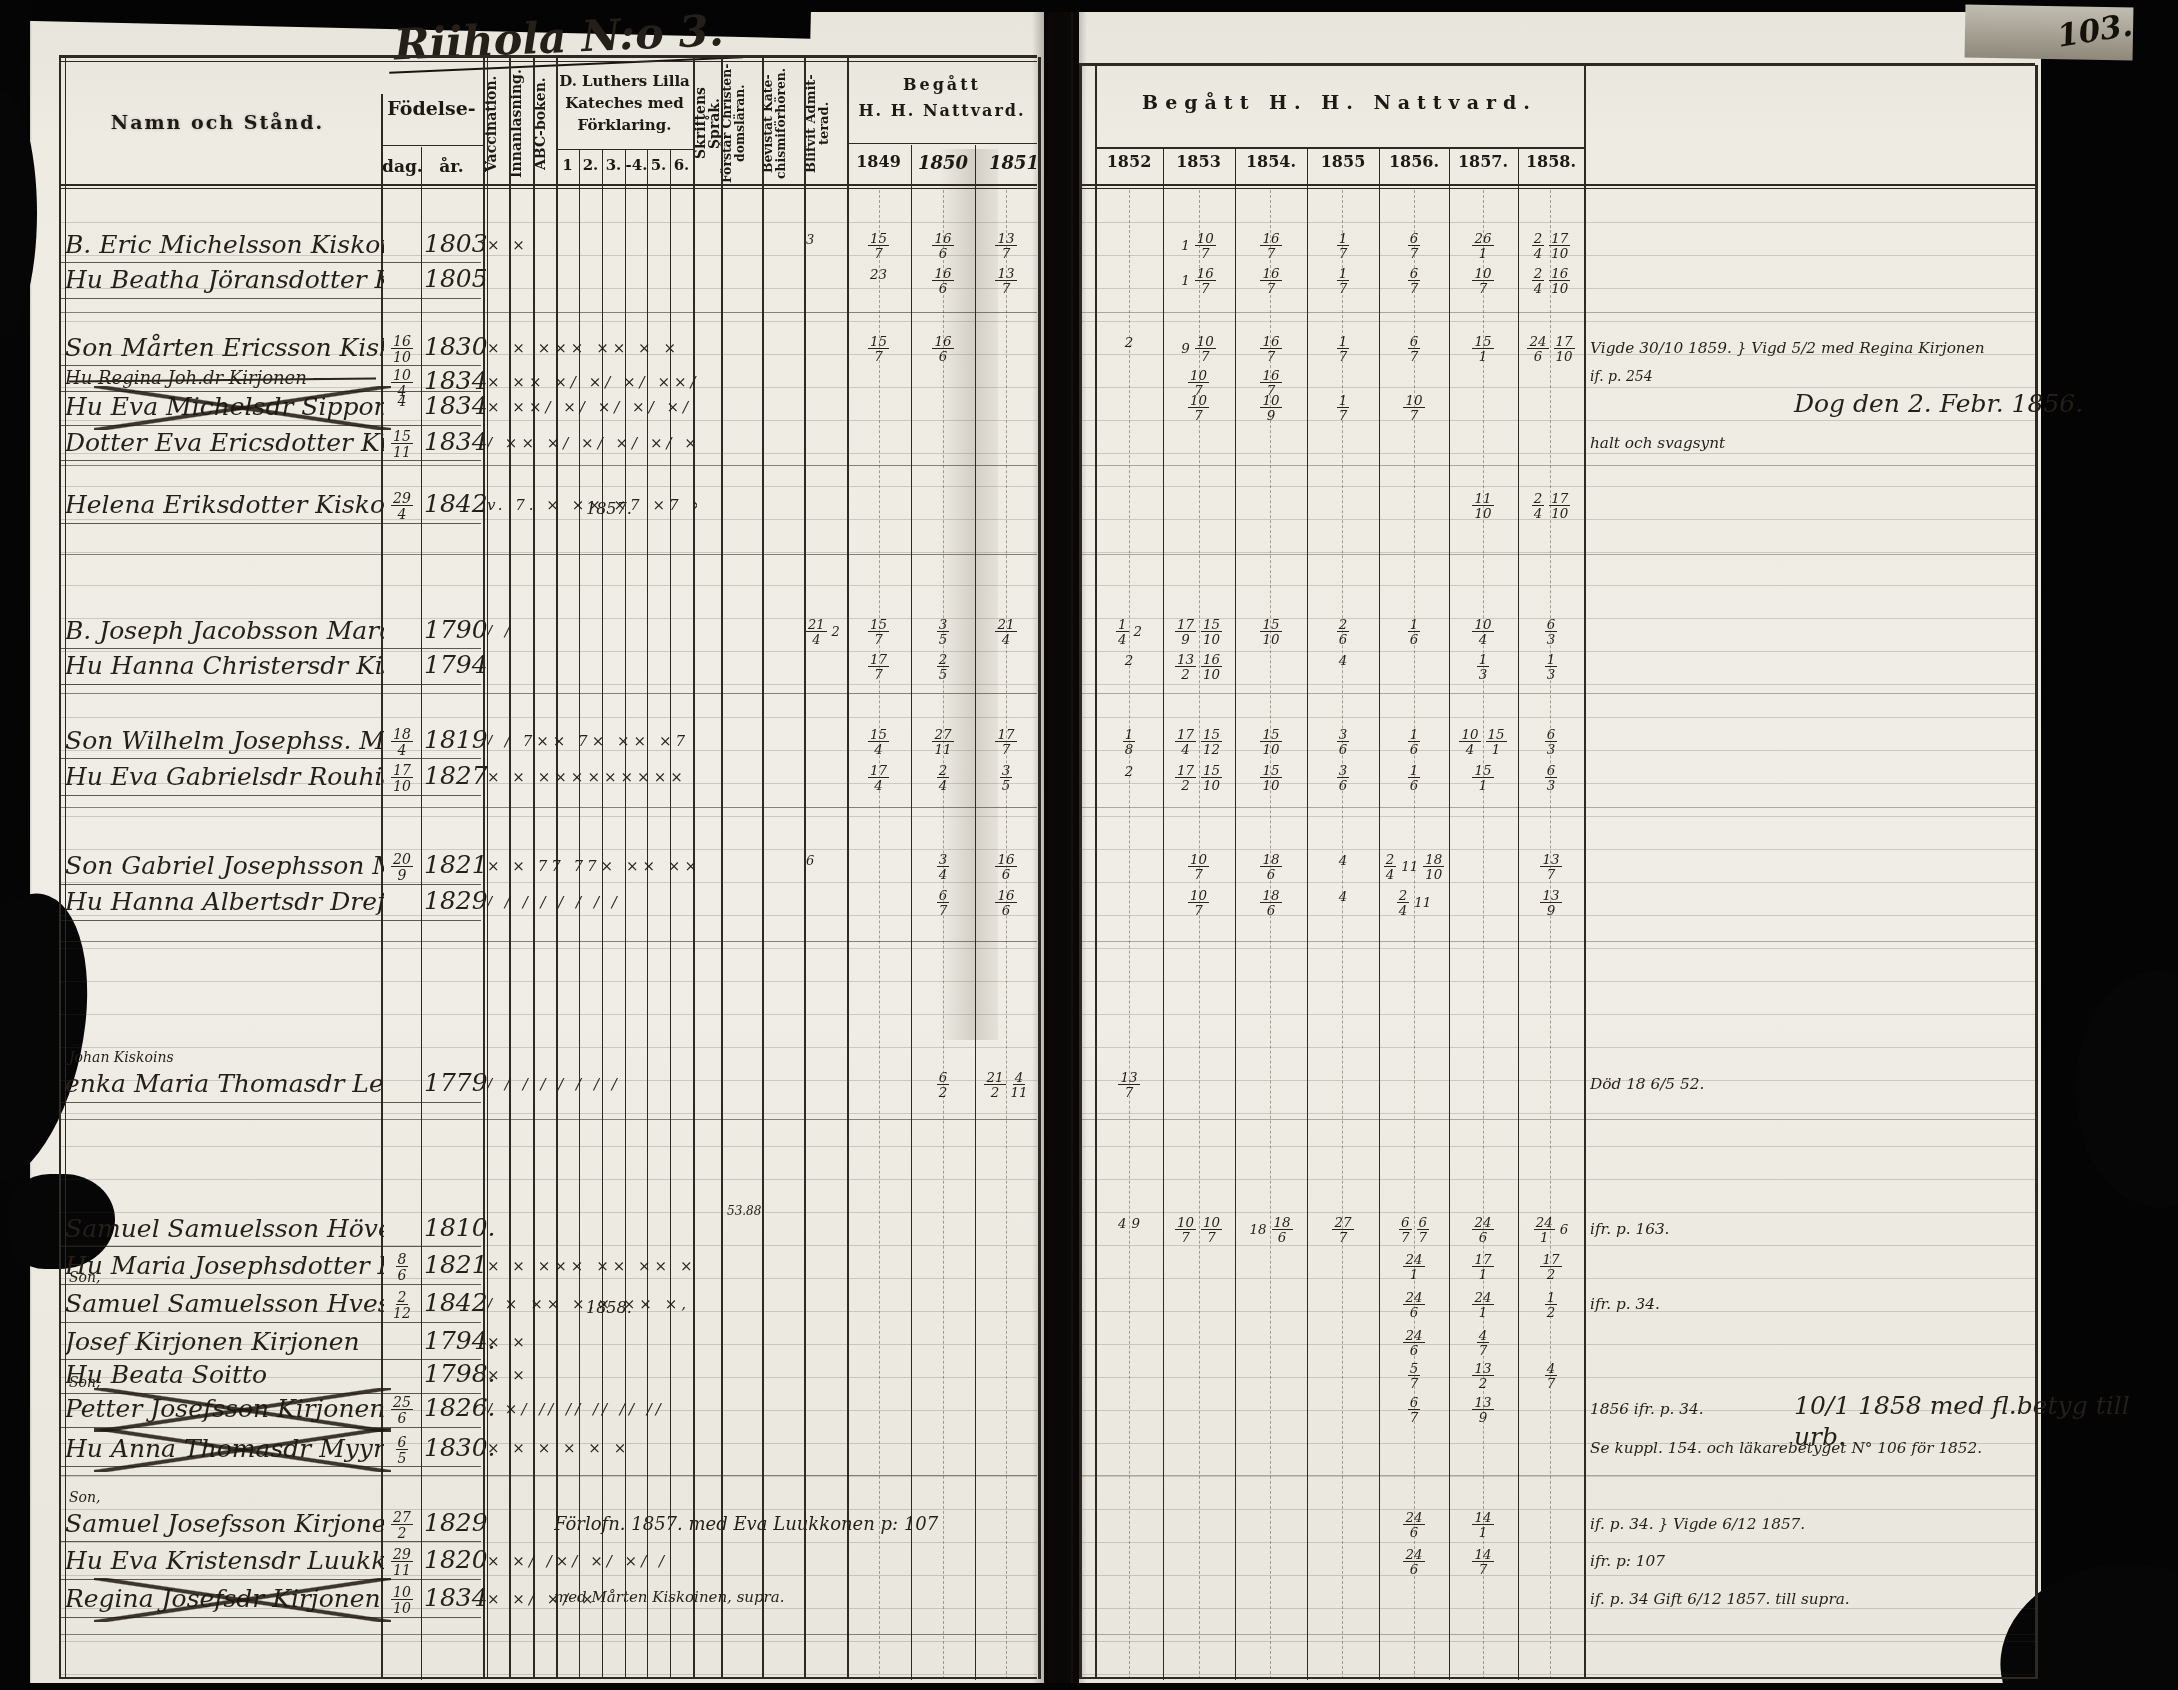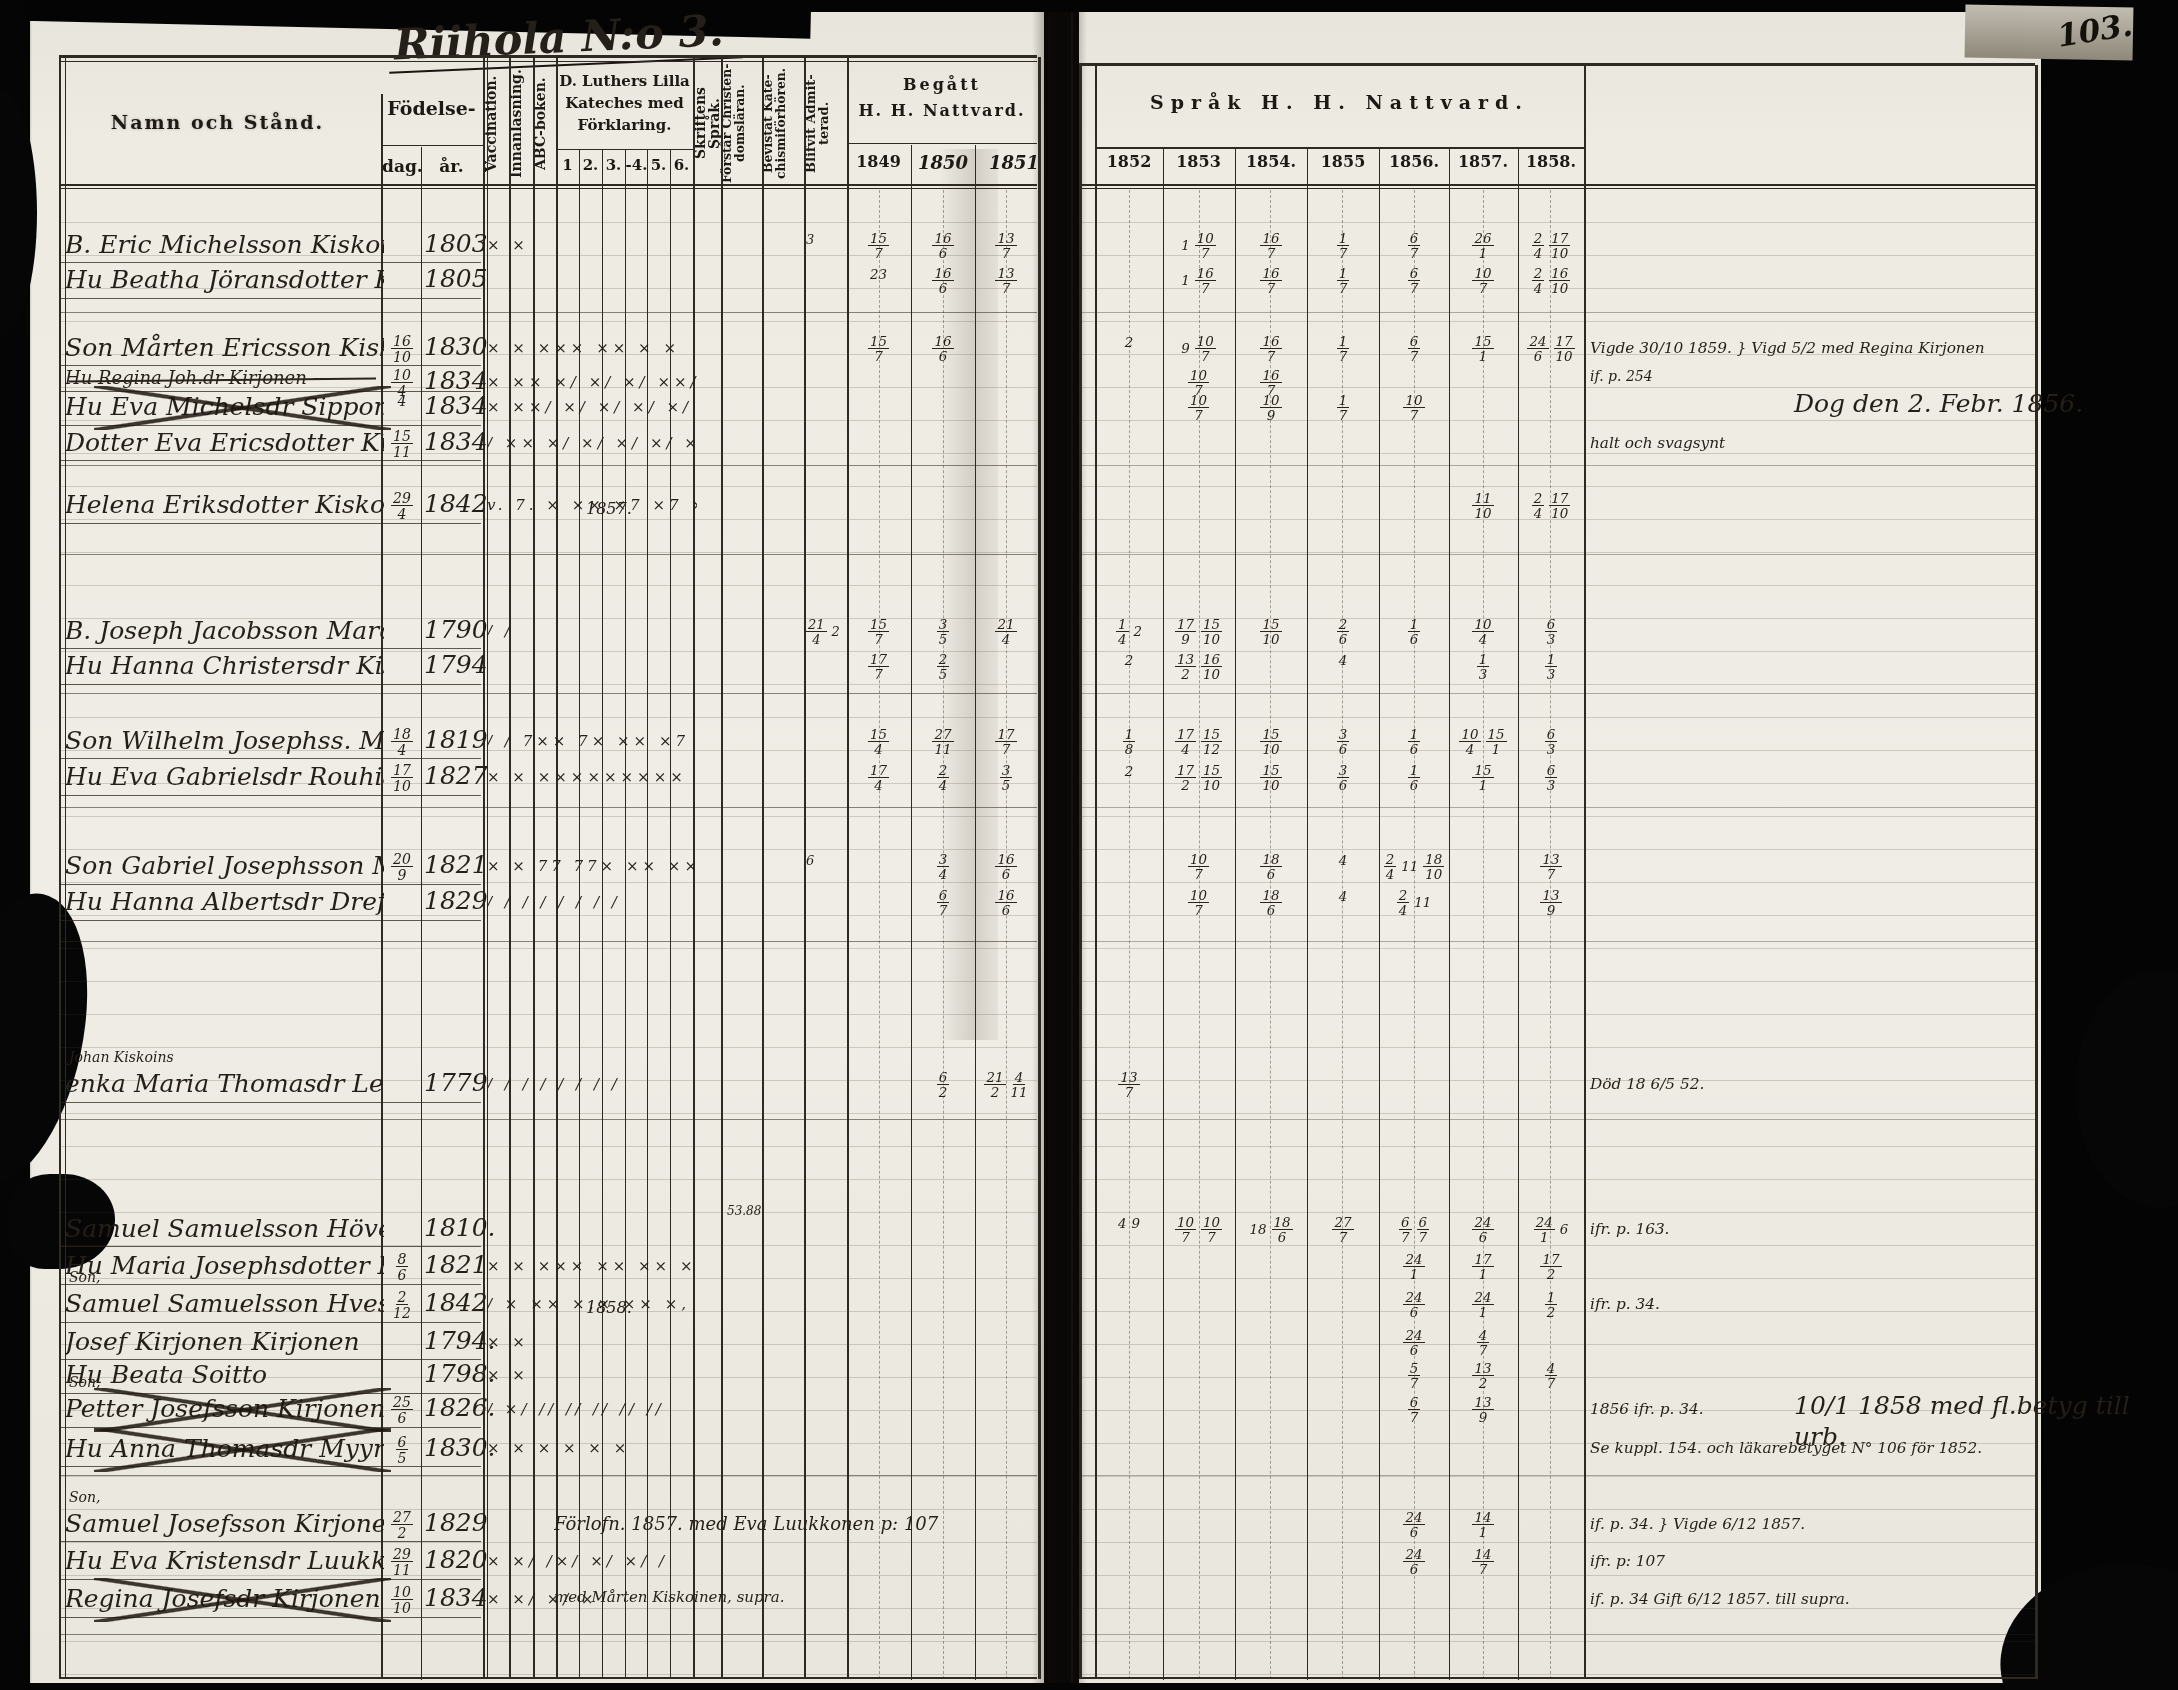--- a/index.html
+++ b/index.html
@@ -66,21 +66,21 @@
   <div class="vhead" style="left:804px;top:63px;width:43px;height:121px;font-size:13px;">Blifvit Admit- terad.</div>
 
   <div class="abs pr ctr" style="left:847px;top:75px;width:190px;font-size:16px;font-weight:bold;letter-spacing:3px;">Begått</div>
   <div class="abs pr ctr" style="left:847px;top:101px;width:190px;font-size:16px;font-weight:bold;letter-spacing:2px;">H. H. Nattvard.</div>
   <div id="yearsL" class="abs">
       <div style="position: absolute; left: 847px; top: 152px; width: 63px; text-align: center; font-size: 16px; font-weight: bold;">1849</div>
       <div style="position: absolute; left: 911px; top: 152px; width: 64px; text-align: center; font-size: 18px; font-weight: bold; font-style: italic;">1850</div>
       <div style="position: absolute; left: 975px; top: 152px; width: 78px; text-align: center; font-size: 18px; font-weight: bold; font-style: italic;">1851</div>
     </div>
 
-  <div class="abs pr ctr" style="left:1095px;top:91px;width:489px;font-size:19px;font-weight:bold;letter-spacing:7px;">Språk H. H. Nattvard.</div>
+  <div class="abs pr ctr" style="left:1095px;top:91px;width:489px;font-size:19px;font-weight:bold;letter-spacing:7px;">Begått H. H. Nattvard.</div>
   <div id="yearsR" class="abs">
       <div style="position: absolute; left: 1095px; top: 152px; width: 68px; text-align: center; font-size: 16px; font-weight: bold;">1852</div>
       <div style="position: absolute; left: 1163px; top: 152px; width: 71px; text-align: center; font-size: 16px; font-weight: bold;">1853</div>
       <div style="position: absolute; left: 1235px; top: 152px; width: 72px; text-align: center; font-size: 16px; font-weight: bold;">1854.</div>
       <div style="position: absolute; left: 1307px; top: 152px; width: 72px; text-align: center; font-size: 16px; font-weight: bold;">1855</div>
       <div style="position: absolute; left: 1379px; top: 152px; width: 70px; text-align: center; font-size: 16px; font-weight: bold;">1856.</div>
       <div style="position: absolute; left: 1449px; top: 152px; width: 68px; text-align: center; font-size: 16px; font-weight: bold;">1857.</div>
       <div style="position: absolute; left: 1518px; top: 152px; width: 66px; text-align: center; font-size: 16px; font-weight: bold;">1858.</div>
     </div>
 

